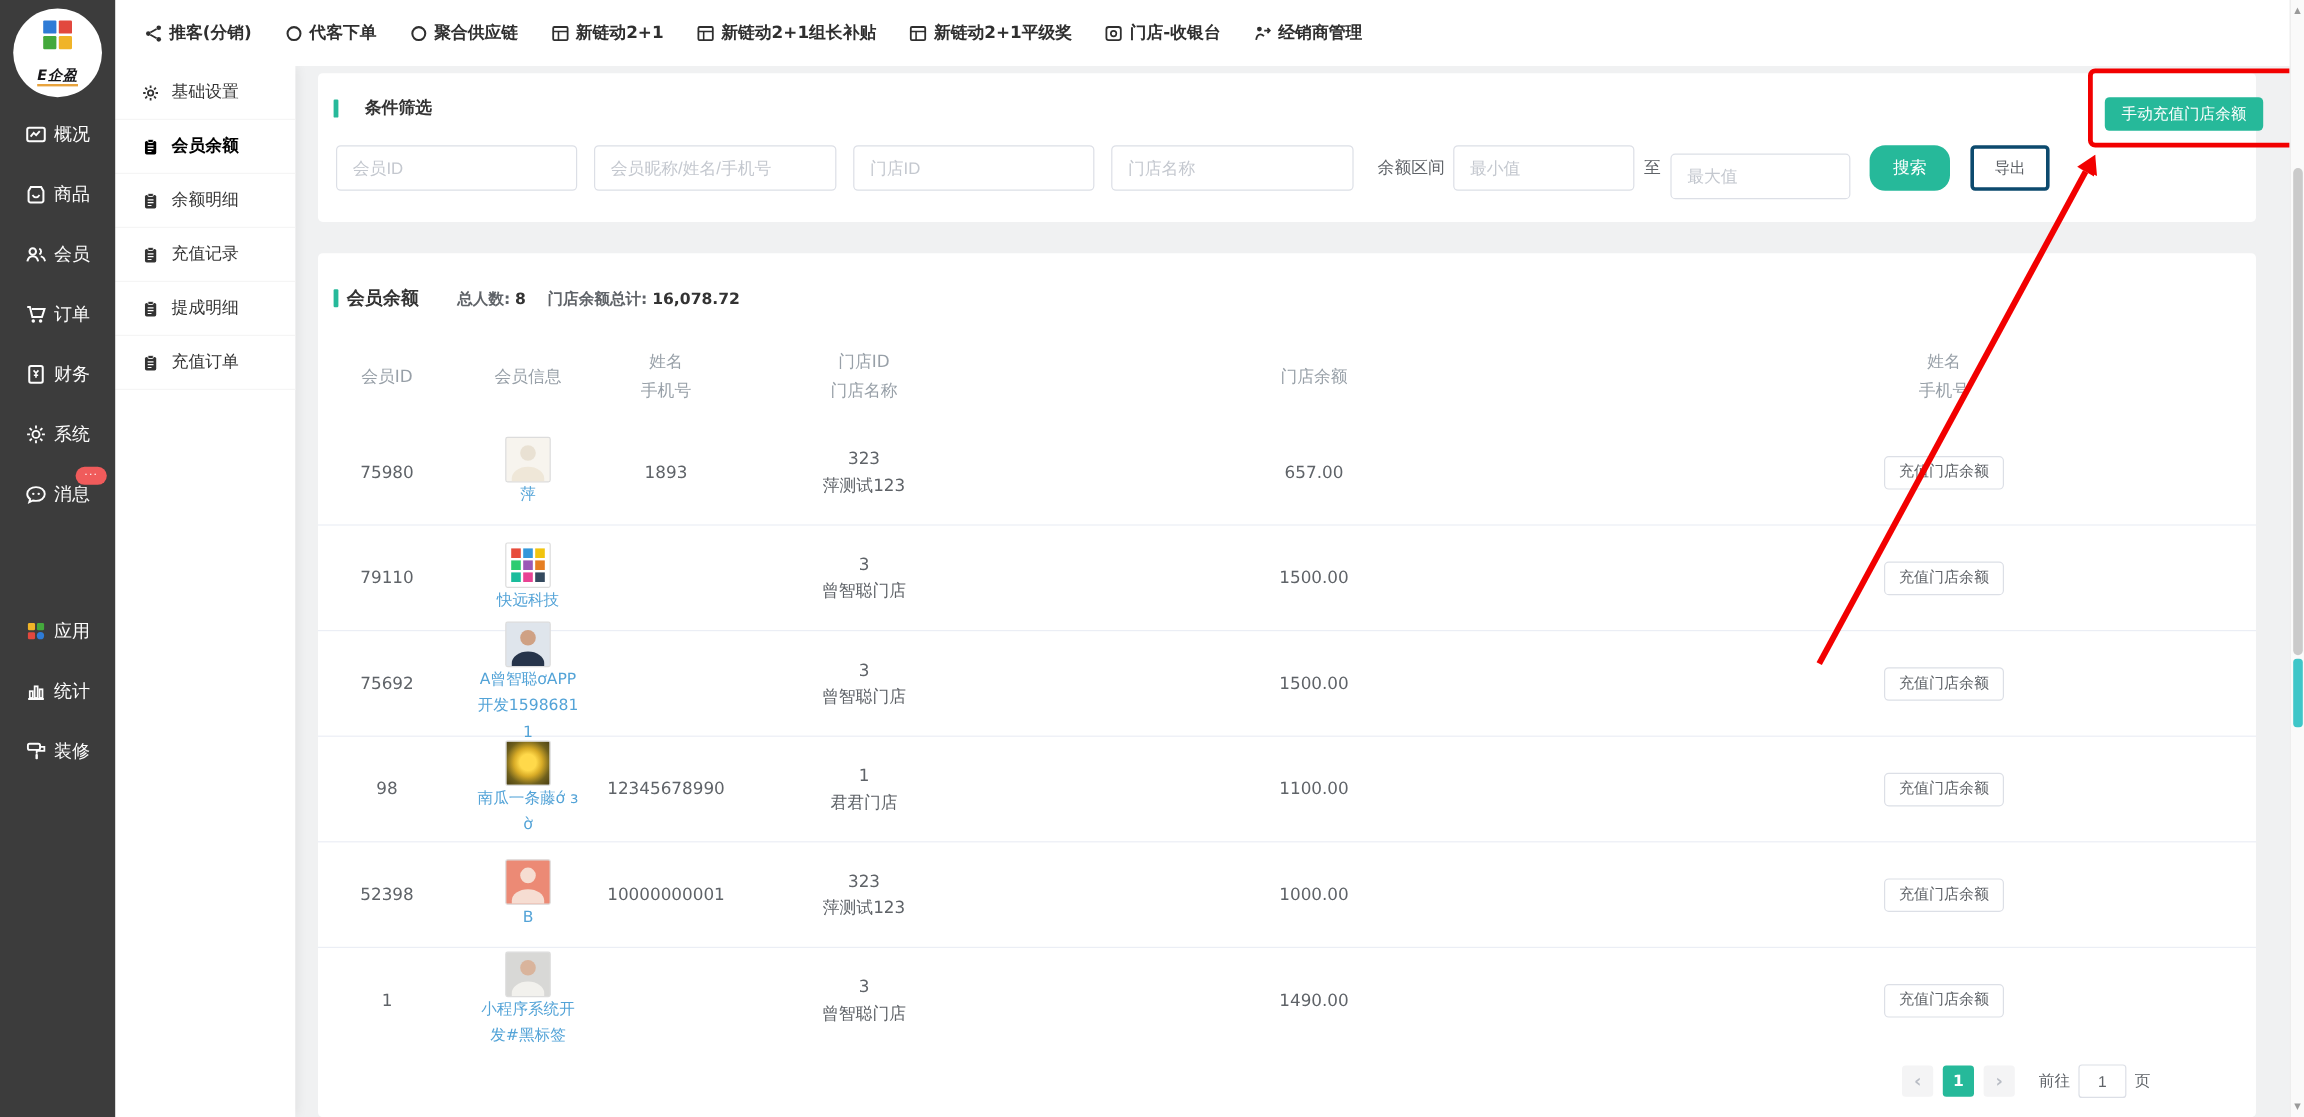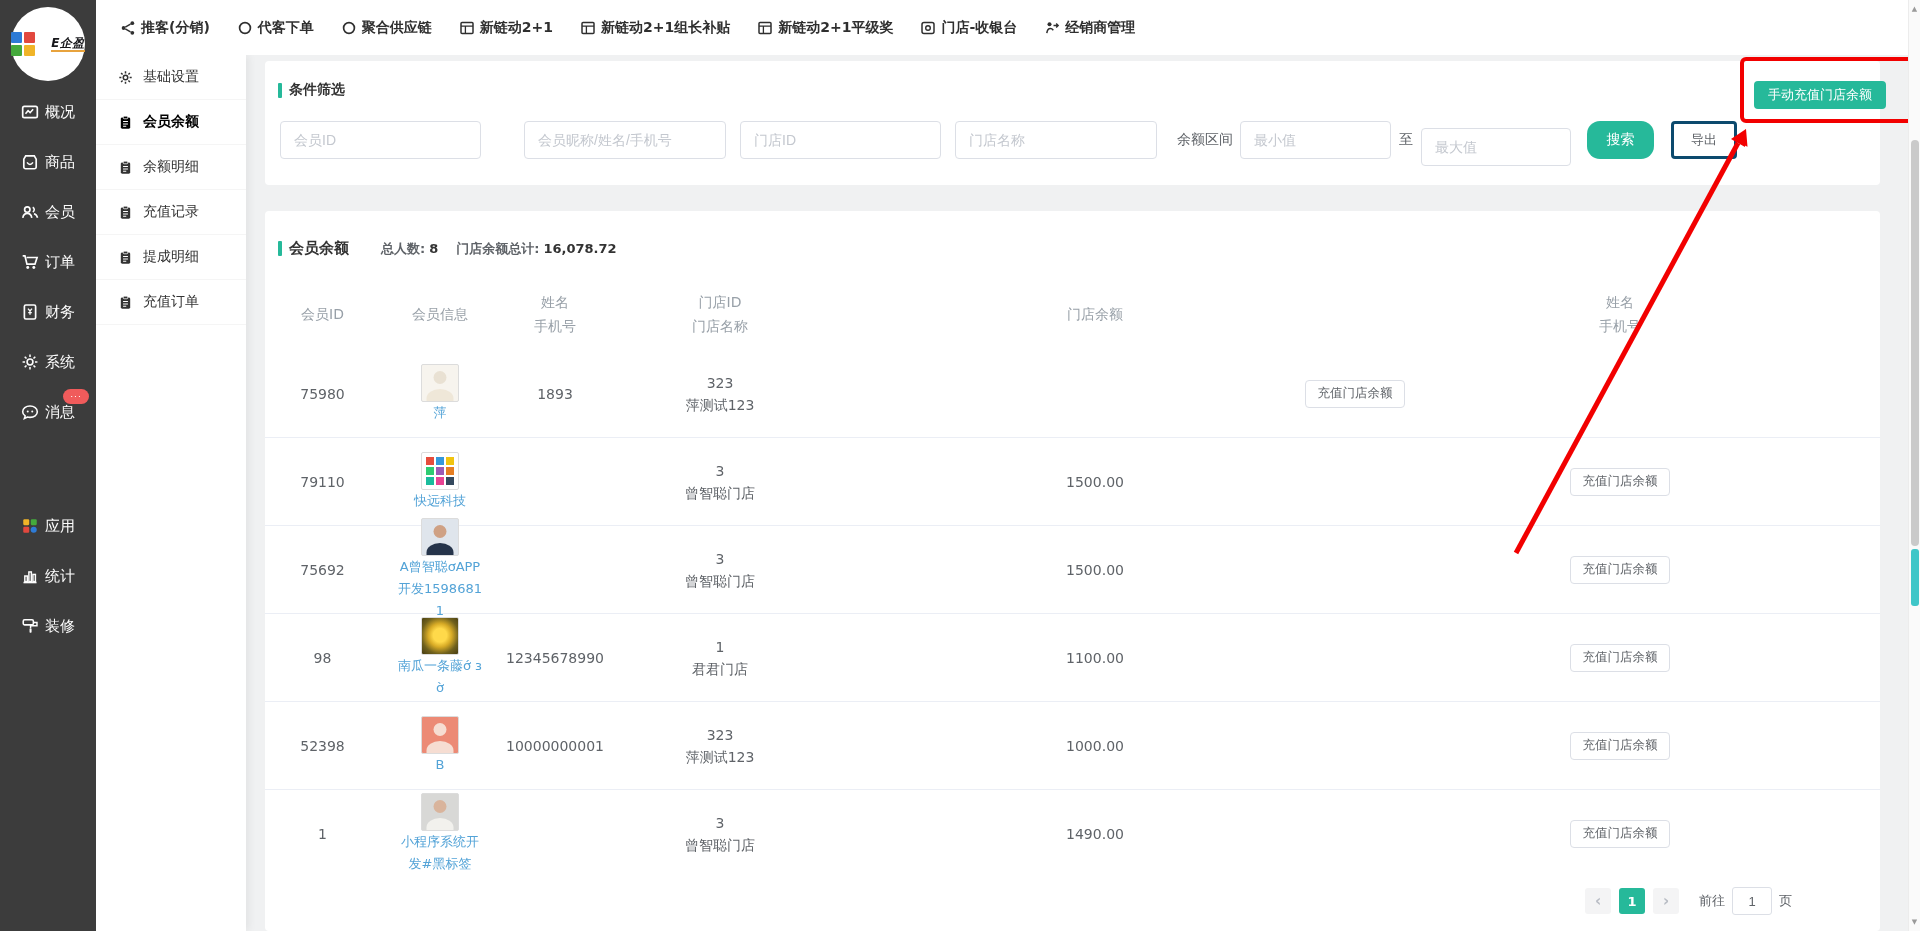--- a/index.html
+++ b/index.html
@@ -4,21 +4,21 @@
 <style>
   *{box-sizing:border-box;margin:0;padding:0}
   html,body{width:1920px;height:931px;overflow:hidden}
   body{position:relative;font-family:"DejaVu Sans","Liberation Sans",sans-serif;background:#fff;color:#333}
   .ic{display:inline-flex;align-items:center;justify-content:center}
   .ic svg{width:16px;height:16px;display:block}
   i{display:block}
 
   
   .darkbar{position:absolute;left:0;top:0;width:96px;height:931px;background:#3c3c3c;z-index:30}
-  .logo{width:74px;height:74px;border-radius:50%;background:#fff;margin:7px auto 0;display:flex;flex-direction:row;align-items:center;justify-content:center;gap:16px}
+  .logo{width:74px;height:74px;border-radius:50%;background:#fff;margin:7px auto 0;display:flex;flex-direction:column;align-items:center;justify-content:center;gap:16px}
   .logo-grid{display:grid;grid-template-columns:11px 11px;grid-template-rows:11px 11px;gap:2px}
   .logo-grid i{border-radius:1px}
   .logo-text{font-size:12px;font-weight:bold;font-style:italic;color:#16161a;letter-spacing:.5px;border-bottom:2px solid #e8a33d;line-height:13px}
   .side-menu{margin-top:6px}
   .side-item{height:50px;display:flex;align-items:center;justify-content:center;gap:6px;color:#fdfdfd;font-size:15px;cursor:pointer;position:relative}
   .side-item .ic svg{width:18px;height:18px}
   .side-gap{height:58px}
   .badge{position:absolute;top:2px;right:7px;min-width:26px;height:15px;border-radius:8px;background:#f05b5b;color:#fff;font-size:9px;line-height:11px;text-align:center;letter-spacing:1px;padding:0 4px}
 
   
@@ -30,21 +30,21 @@
   
   .subbar{position:absolute;left:96px;top:55px;width:150px;bottom:0;background:#fff;box-shadow:3px 0 8px rgba(0,0,0,.06);z-index:10}
   .sub-item{height:45px;display:flex;align-items:center;padding-left:22px;gap:10px;font-size:14px;color:#333;border-bottom:1px solid #f5f5f5;cursor:pointer;background:#fff}
   .sub-item .ic svg{width:15px;height:15px}
   .sub-item.active{font-weight:bold;color:#000}
 
   
   .content-bg{position:absolute;left:246px;top:55px;right:0;bottom:0;background:#f0f1f2}
   .panel{position:absolute;background:#fff;border-radius:4px}
   .filter-panel{left:265px;top:61px;width:1615px;height:124px}
-  .sec-title{display:flex;align-items:center;gap:7px;font-size:14px;font-weight:bold;color:#333;padding:20px 0 0 13px}
+  .sec-title{display:flex;align-items:center;gap:22px;font-size:14px;font-weight:bold;color:#333;padding:20px 0 0 13px}
   .green-bar{width:4px;height:15px;background:#26b99a;border-radius:1px}
   .filter-row{display:flex;align-items:center;margin:15px 0 0 2px}
   input.f{height:38px;border:1px solid #dcdfe6;border-radius:4px;padding:0 13px;font-size:14px;color:#333;outline:none;background:#fff;margin-right:14px}
   ::placeholder{color:#c4c8cf;opacity:1}
   .lbl{font-size:14px;color:#5f6368;margin:0 7px 0 6px;white-space:nowrap}
   .to-lbl{margin:0 8px 0 -6px}
   .btn-search{width:67px;height:38px;background:#26b99a;color:#fff;border:none;border-radius:13px;font-size:14px;margin-left:2px;cursor:pointer}
   .btn-export{width:66px;height:38px;background:#fff;color:#5f6368;border:3px solid #0c4a6e;border-radius:4px;font-size:13px;margin-left:17px;cursor:pointer}
   .recharge-btn{position:absolute;left:1754px;top:81px;width:132px;height:28px;background:#26b99a;color:#fff;font-size:13px;border:none;border-radius:4px;z-index:60;cursor:pointer}
   .red-box{position:absolute;left:1740px;top:57px;width:176px;height:66px;border:4px solid #f20000;border-radius:6px;z-index:55;pointer-events:none}
@@ -369,21 +369,21 @@
   </div>
 
 <div class="panel filter-panel">
   <div class="sec-title">
     <span class="green-bar"></span>
     <span>条件筛选</span>
   </div>
   <div class="filter-row" style="padding-left:13px">
     <span style="display:flex">
         <input class="f" placeholder="会员ID" style="width: 201px;">
-        <input class="f" placeholder="会员昵称/姓名/手机号" style="width: 202px; margin-left: 29px;">
+        <input class="f" placeholder="会员昵称/姓名/手机号" style="width: 202px;">
         <input class="f" placeholder="门店ID" style="width: 201px;">
         <input class="f" placeholder="门店名称" style="width: 202px;">
       </span>
     <span class="lbl">余额区间</span>
     <input class="f" style="width: 151px;" placeholder="最小值">
     <span class="lbl to-lbl">至</span>
     <input class="f" style="width: 150px; margin-top: 14px;" placeholder="最大值">
     <button class="btn-search">搜索</button>
     <button class="btn-export">导出</button>
   </div>
@@ -437,20 +437,21 @@
             <i class="ph" style="background: rgb(233, 225, 211);"></i>
             <i class="pb" style="background: rgb(239, 231, 216);"></i>
           </div>
           <div class="nick">萍</div>
         </div>
         <div class="cell c3">1893</div>
         <div class="cell c4 two-line">
           <div>323</div>
           <div>萍测试123</div>
         </div>
+        <div class="cell c5">657.00</div>
         <div class="cell c6"><button class="act-btn">充值门店余额</button></div>
       </div>
       <div class="row">
         <div class="cell c1">79110</div>
         <div class="cell c2 member-cell">
           <div class="avatar">
             <div class="avgrid">
               <i style="background: rgb(231, 76, 60);"></i>
               <i style="background: rgb(52, 152, 219);"></i>
               <i style="background: rgb(241, 196, 15);"></i>

